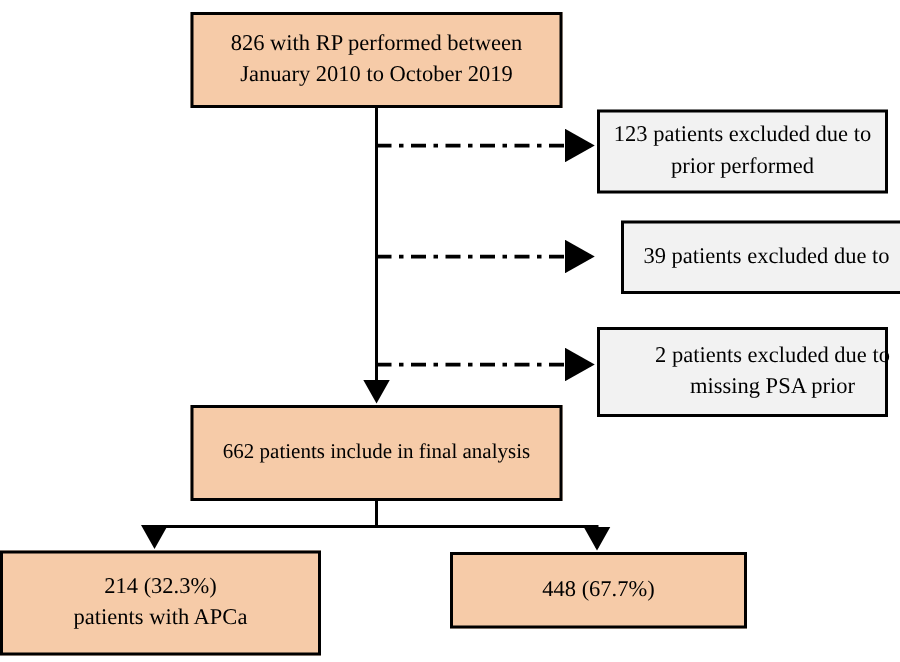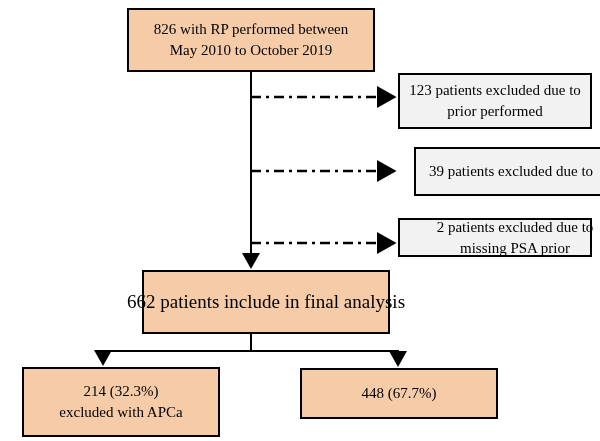--- a/index.html
+++ b/index.html
@@ -32,23 +32,23 @@
     color: #000000;
     font-size: 15px;
     line-height: 1.38;
   }
   .cohort { background: #F6CBA8; }
   .exclusion { background: #F2F2F2; }
 
   .box-start   { left: 127px; top: 8px;   width: 248px; height: 64px; }
   .box-excl-1  { left: 398px; top: 73px;  width: 194px; height: 56px; }
   .box-excl-2  { left: 414px; top: 147px; width: 194px; height: 49px; }
-  .box-excl-3  { left: 398px; top: 218px; width: 194px; height: 39px; padding-left: 40px; }
-  .box-final   { left: 142px; top: 270px; width: 248px; height: 64px; font-size: 19px; }
-  .box-with    { left: 22px;   top: 367px; width: 198px; height: 70px; }
+  .box-excl-3  { left: 398px; top: 218px; width: 194px; height: 60px; padding-left: 40px; }
+  .box-final   { left: 127px; top: 270px; width: 248px; height: 64px; font-size: 14px; }
+  .box-with    { left: 0;   top: 367px; width: 214px; height: 70px; }
   .box-without { left: 300px; top: 368px; width: 198px; height: 51px; }
 
   .line { white-space: nowrap; }
 </style>
 </head>
 <body>
 
 <div class="canvas">
 
   <svg class="connectors" viewBox="0 0 600 441" xmlns="http://www.w3.org/2000/svg">
@@ -68,21 +68,21 @@
     <line x1="251" y1="243" x2="394" y2="243" stroke="#000000" stroke-width="2.5" stroke-dasharray="10 5 3 5" marker-end="url(#arrow-right)"></line>
 
     <line x1="251" y1="334" x2="251" y2="351" stroke="#000000" stroke-width="2"></line>
     <line x1="103" y1="351" x2="398" y2="351" stroke="#000000" stroke-width="2"></line>
     <line x1="103" y1="350" x2="103" y2="364" stroke="#000000" stroke-width="2" marker-end="url(#arrow-down)"></line>
     <line x1="398" y1="350" x2="398" y2="365" stroke="#000000" stroke-width="2" marker-end="url(#arrow-down)"></line>
   </svg>
 
   <div class="box cohort box-start">
     <span class="line">826 with RP performed between</span>
-    <span class="line">May 2010 to October 2019</span>
+    <span class="line">January 2010 to October 2019</span>
   </div>
 
   <div class="box exclusion box-excl-1">
     <span class="line">123 patients excluded due to</span>
     <span class="line">prior performed</span>
   </div>
 
   <div class="box exclusion box-excl-2">
     <span class="line">39 patients excluded due to</span>
   </div>
@@ -91,20 +91,20 @@
     <span class="line">2 patients excluded due to</span>
     <span class="line">missing PSA prior</span>
   </div>
 
   <div class="box cohort box-final">
     <span class="line">662 patients include in final analysis</span>
   </div>
 
   <div class="box cohort box-with">
     <span class="line">214 (32.3%)</span>
-    <span class="line">excluded with APCa</span>
+    <span class="line">patients with APCa</span>
   </div>
 
   <div class="box cohort box-without">
     <span class="line">448 (67.7%)</span>
   </div>
 
 </div>
 
 </body></html>

